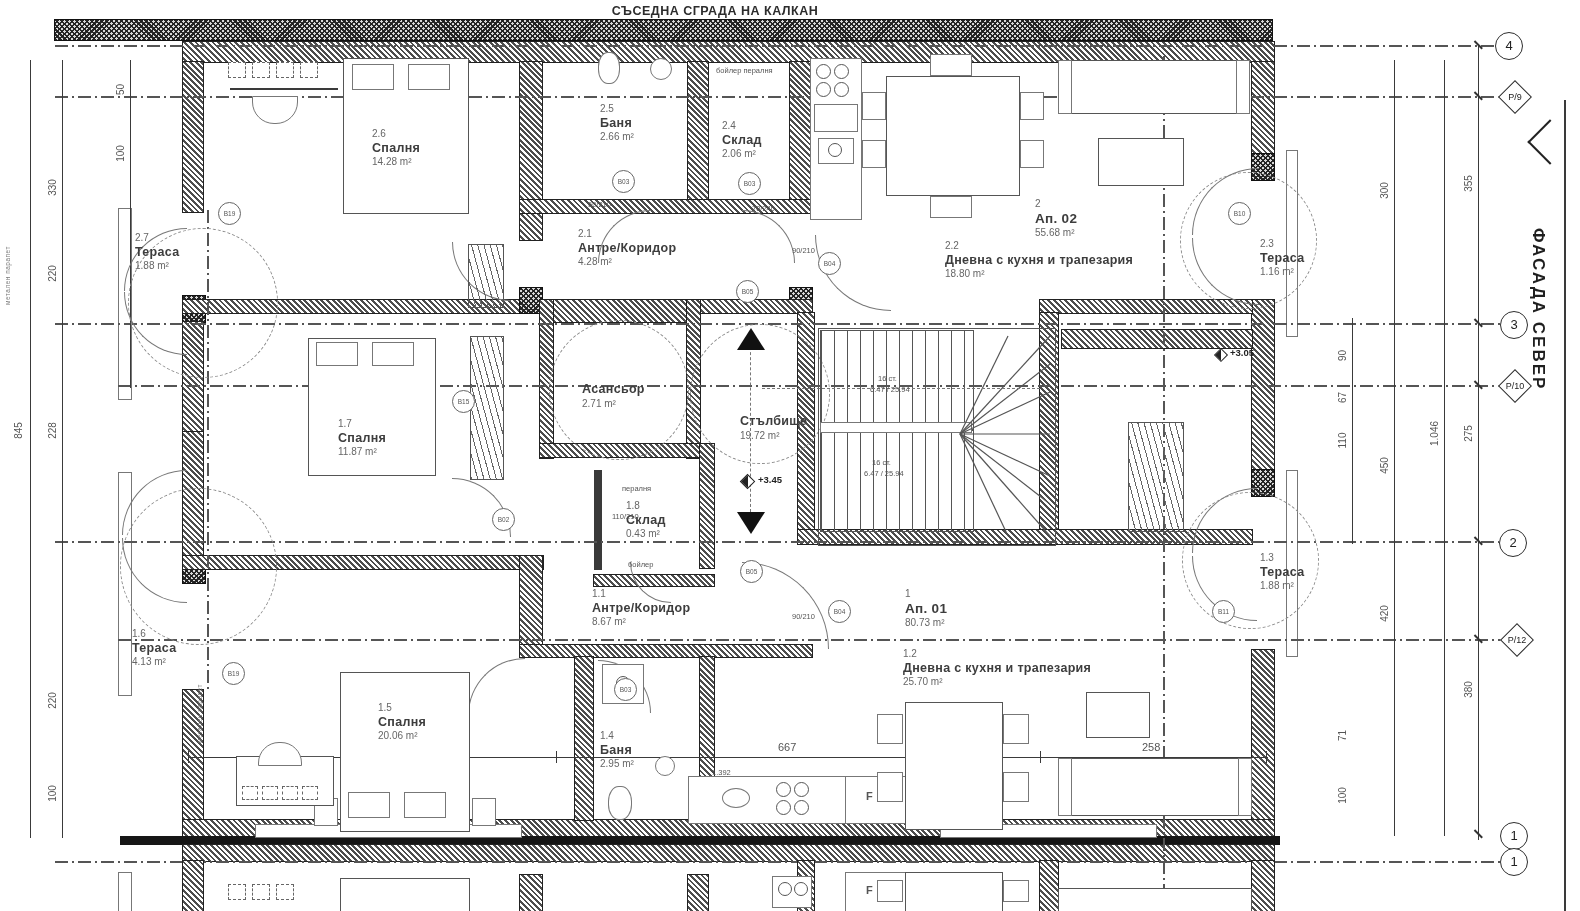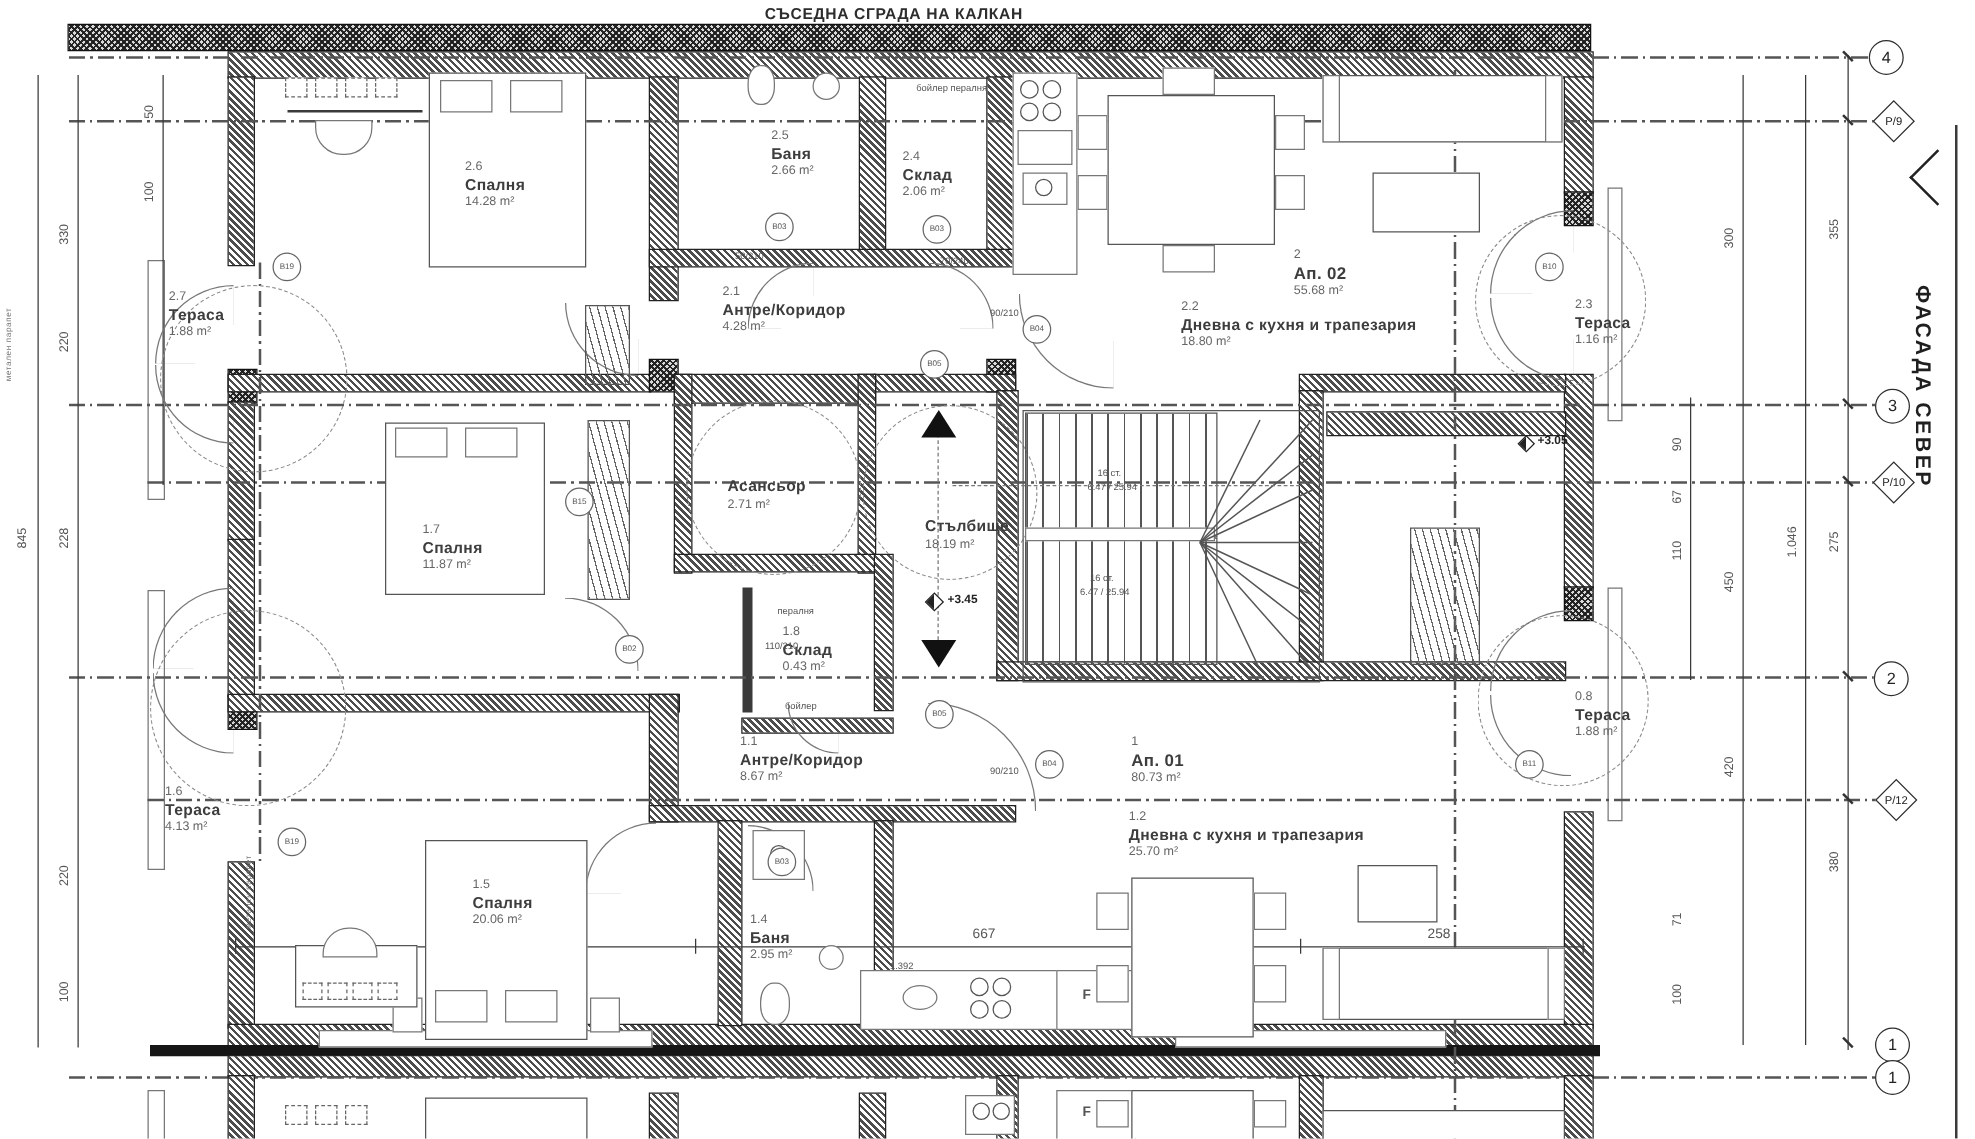--- a/index.html
+++ b/index.html
@@ -307,21 +307,21 @@
   <div class="a rlabel" style="left:372px;top:128px">
     <div class="rnum">2.6</div>
     <div class="rname">Спалня</div>
     <div class="rarea">14.28 m²</div>
   </div>
   <div class="a rlabel" style="left:135px;top:232px">
     <div class="rnum">2.7</div>
     <div class="rname">Тераса</div>
     <div class="rarea">1.88 m²</div>
   </div>
-  <div class="a rlabel" style="left:617px;top:103px">
+  <div class="a rlabel" style="left:600px;top:103px">
     <div class="rnum">2.5</div>
     <div class="rname">Баня</div>
     <div class="rarea">2.66 m²</div>
   </div>
   <div class="a rlabel" style="left:722px;top:120px">
     <div class="rnum">2.4</div>
     <div class="rname">Склад</div>
     <div class="rarea">2.06 m²</div>
   </div>
   <div class="a rlabel" style="left:578px;top:228px">
@@ -343,21 +343,21 @@
     <div class="rnum">2.3</div>
     <div class="rname">Тераса</div>
     <div class="rarea">1.16 m²</div>
   </div>
   <div class="a rlabel" style="left:582px;top:382px">
     <div class="rname">Асансьор</div>
     <div class="rarea">2.71 m²</div>
   </div>
   <div class="a rlabel" style="left:740px;top:414px">
     <div class="rname">Стълбище</div>
-    <div class="rarea">18.19 m²</div>
+    <div class="rarea">19.72 m²</div>
   </div>
   <div class="a rlabel" style="left:626px;top:500px">
     <div class="rnum">1.8</div>
     <div class="rname">Склад</div>
     <div class="rarea">0.43 m²</div>
   </div>
   <div class="a rlabel" style="left:338px;top:418px">
     <div class="rnum">1.7</div>
     <div class="rname">Спалня</div>
     <div class="rarea">11.87 m²</div>
@@ -386,26 +386,26 @@
     <div class="rnum">1.5</div>
     <div class="rname">Спалня</div>
     <div class="rarea">20.06 m²</div>
   </div>
   <div class="a rlabel" style="left:600px;top:730px">
     <div class="rnum">1.4</div>
     <div class="rname">Баня</div>
     <div class="rarea">2.95 m²</div>
   </div>
   <div class="a rlabel" style="left:1260px;top:552px">
-    <div class="rnum">0.8</div>
+    <div class="rnum">1.3</div>
     <div class="rname">Тераса</div>
     <div class="rarea">1.88 m²</div>
   </div>
 
-  <div class="a small" style="left:733px;top:66px">бойлер пералня</div>
+  <div class="a small" style="left:716px;top:66px">бойлер пералня</div>
   <div class="a small" style="left:622px;top:484px">пералня</div>
   <div class="a small" style="left:628px;top:560px">бойлер</div>
   <div class="a railtxt" style="left:4px;top:210px;height:95px">метален парапет</div>
   <div class="a railtxt" style="left:196px;top:648px;height:95px">метален парапет</div>
 
   <div class="a tag" style="left:218px;top:202px">B19</div>
   <div class="a tag" style="left:612px;top:170px">B03</div>
   <div class="a tag" style="left:738px;top:172px">B03</div>
   <div class="a tag" style="left:818px;top:252px">B04</div>
   <div class="a tag" style="left:1228px;top:202px">B10</div>

